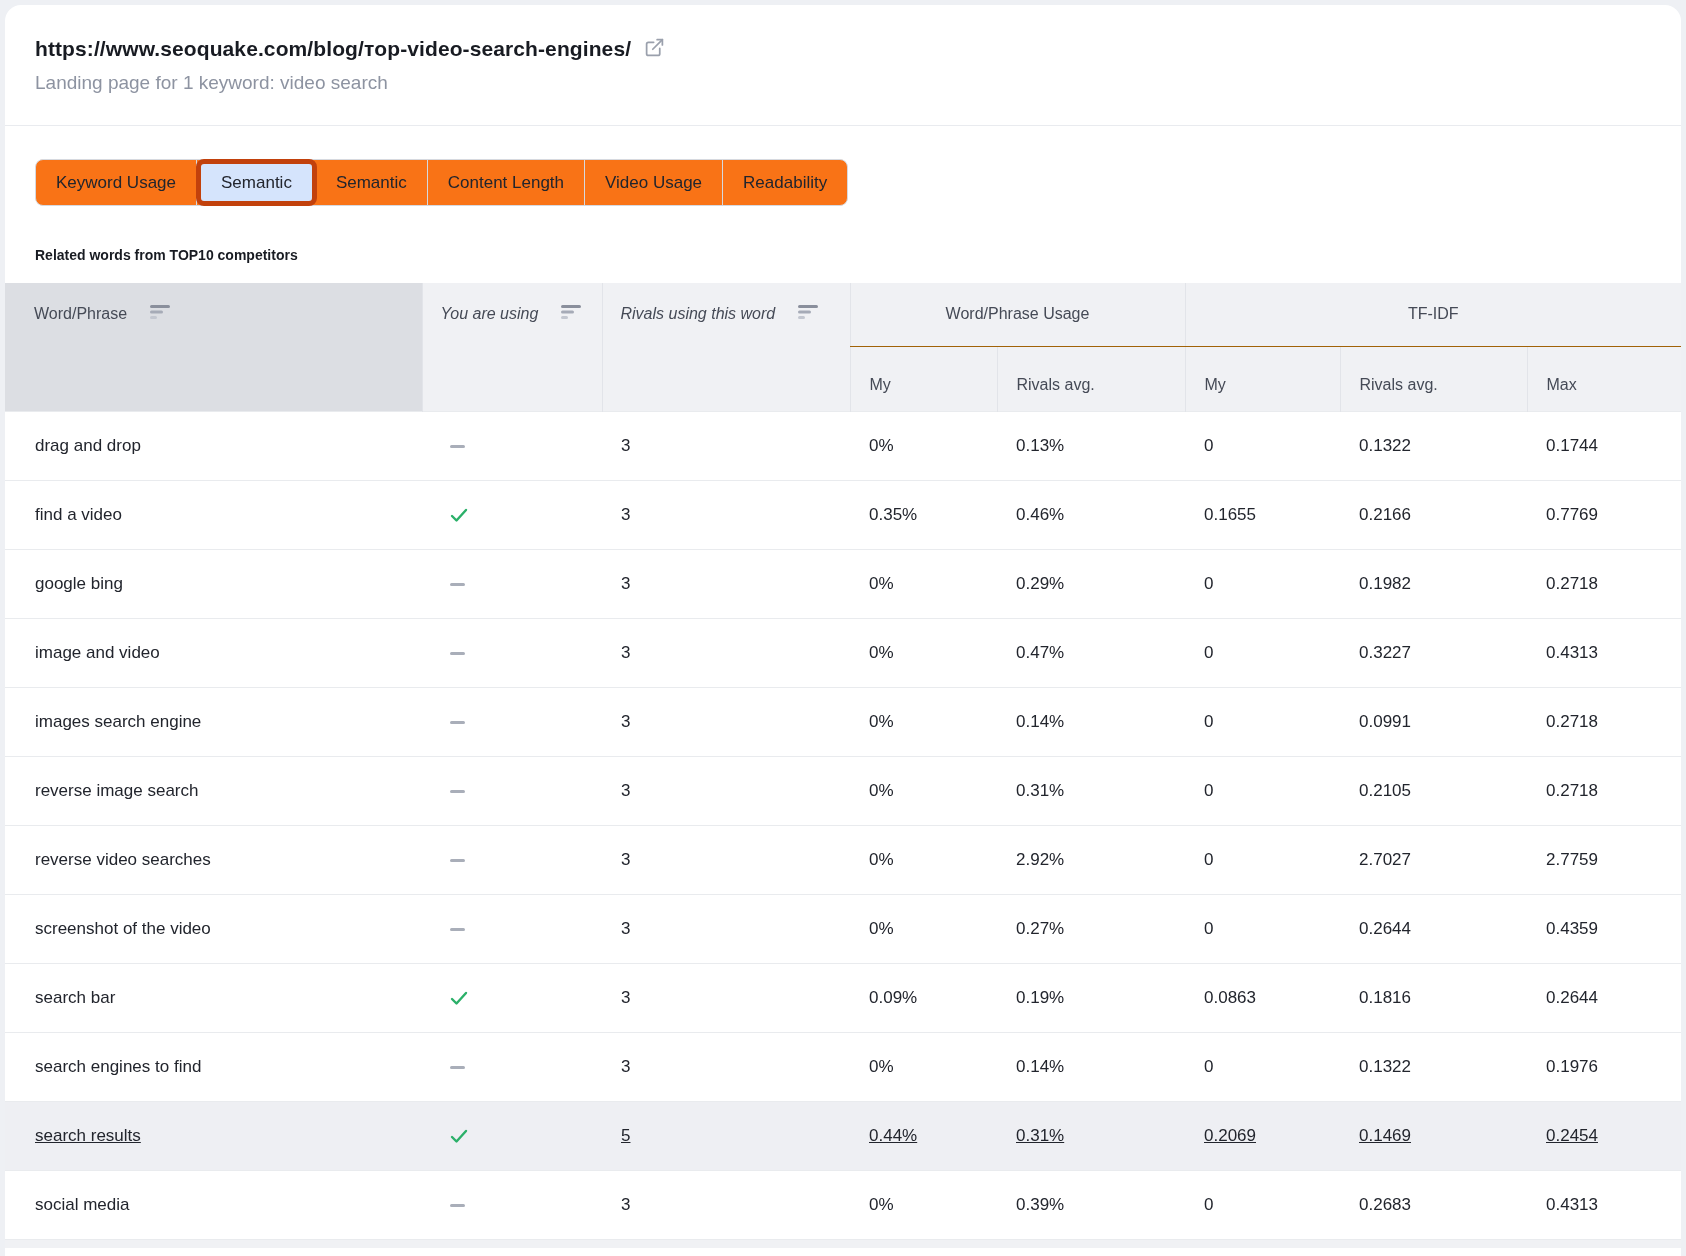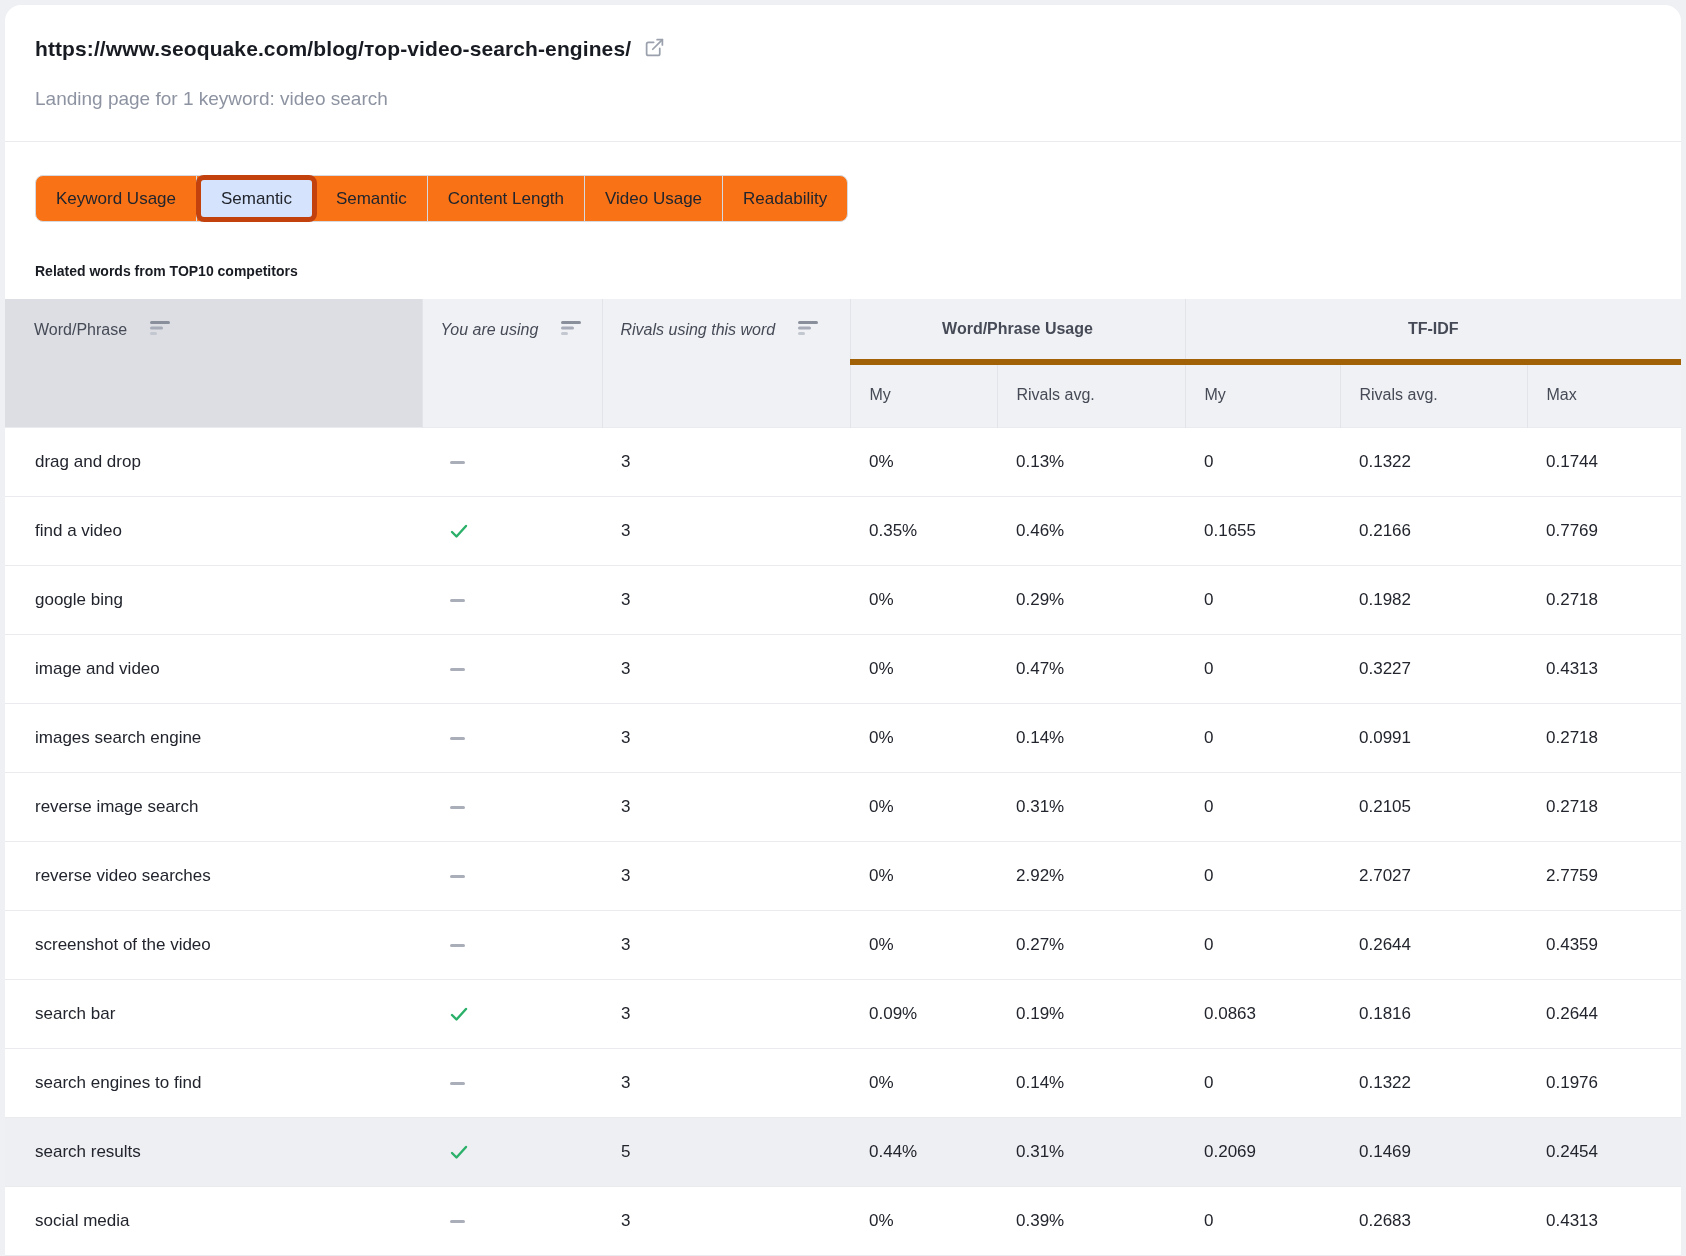--- a/index.html
+++ b/index.html
@@ -19,21 +19,21 @@
     overflow: hidden;
   }
   
   .page-head { padding: 30px 30px 0 30px; }
   .url-line { display: flex; align-items: center; gap: 13px; }
   .url-title {
     margin: 0; font-size: 21px; line-height: 26px;
     font-weight: 700; color: #181b22; letter-spacing: .1px;
   }
   .ext-icon { flex: 0 0 auto; cursor: pointer; margin-top: 2px; }
-  .subtitle { margin-top: 26px; font-size: 19px; line-height: 22px; color: #8d93a1; }
+  .subtitle { margin-top: 10px; font-size: 19px; line-height: 22px; color: #8d93a1; }
   .divider { height: 1px; background: #e9ebef; margin-top: 31px; }
 
   
   .tabs {
     display: inline-flex; margin: 33px 0 0 30px;
     border: 1px solid #d6d9df; border-radius: 8px; background: #f97316;
   }
   .tab {
     appearance: none; background: transparent; border: none;
     border-right: 1px solid #d6d9df;
@@ -63,33 +63,33 @@
   thead th {
     font-weight: 400; font-size: 16px; color: #454a56;
     text-align: left; background: #f0f1f4; padding: 0;
   }
   thead th.h-dark { background: #dcdee3; }
   tr.group-row th { height: 63px; }
   th.span2 { vertical-align: top; padding-top: 22px; }
   th.span2 .th-inner { display: inline-flex; align-items: center; gap: 23px; }
   th.pad-main { padding-left: 29px; }
   th.pad-std  { padding-left: 18px; font-style: italic; }
-  th.group { text-align: center; vertical-align: middle; border-bottom: 6px solid #a16207; font-weight: bold; }
+  th.group { text-align: center; vertical-align: middle; border-bottom: 1px solid #a16207; }
   th.vline { border-left: 1px solid #e2e4e9; }
-  tr.sub-row th { height: 65px; vertical-align: top; padding: 21px 0 0 19px; }
+  tr.sub-row th { height: 65px; vertical-align: top; padding: 29px 0 0 19px; }
   .sort-icon { cursor: pointer; display: inline-block; }
 
   tbody td {
     height: 69px; border-top: 1px solid #e9ebee;
     font-size: 17px; color: #22252d; vertical-align: middle;
     padding: 0 0 0 19px; background: #fff;
   }
   tbody td.c-word { padding-left: 30px; }
   tbody td.c-using { padding-left: 28px; }
-  tbody tr.highlighted td { background: #eeeff3; }
+  tbody tr.highlighted td { background: #eeeff3; text-decoration: underline; }
   .dash {
     display: inline-block; width: 15px; height: 3px;
     border-radius: 2px; background: #a9aeb9; vertical-align: middle;
   }
   .check { vertical-align: middle; }
 
   .next-row-sliver { height: 9px; background: #f0f1f4; border-top: 1px solid #e9ebee; }
 </style>
 </head>
 <body>

